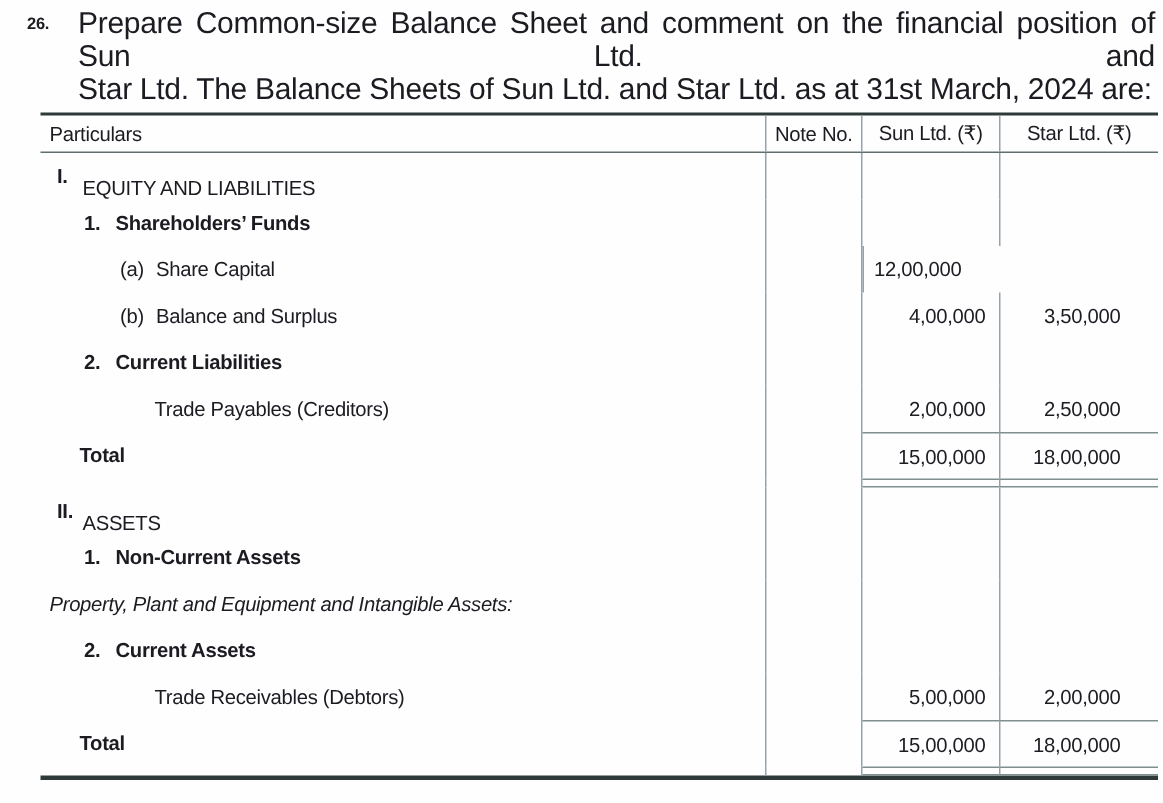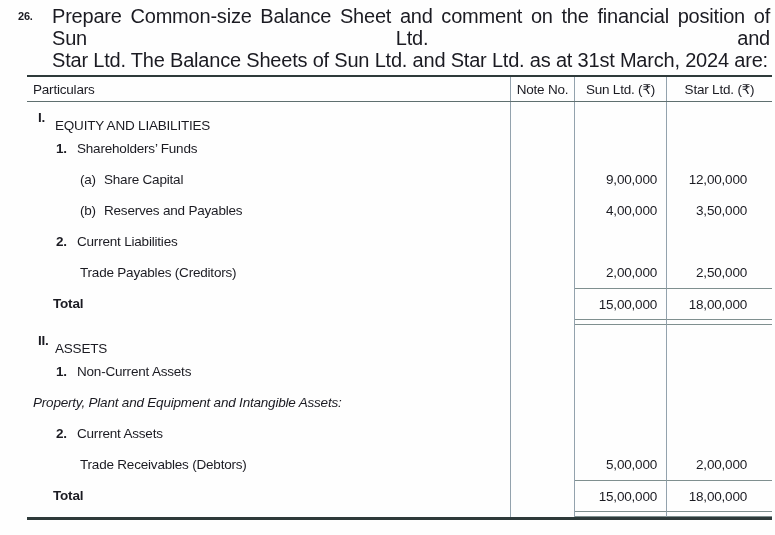--- a/index.html
+++ b/index.html
@@ -68,23 +68,23 @@
   .c-star{border-left:1px solid var(--vline);justify-content:flex-end;padding-right:25px;}
   .head .c-sun{justify-content:center;padding-right:0;}
   .head .c-star{justify-content:center;padding-right:0;}
 
   .prefix{display:inline-block;flex:none;}
   .rlabel{display:inline-block;}
 
   .st-section1 .prefix{margin-left:5px;width:17px;font-weight:700;}
   .st-section1 .rlabel{font-weight:400;margin-top:16px;}
   .st-section2 .prefix{margin-left:23px;width:21px;font-weight:700;}
-  .st-section2 .rlabel{font-weight:400;}
+  .st-section2 .rlabel{font-weight:700;}
   .st-item-alpha .prefix{margin-left:47px;width:24px;}
-  .st-item .rlabel{margin-left:47px;}
+  .st-item .rlabel{margin-left:70px;}
   .st-item-italic .rlabel{font-style:italic;}
   .st-total .rlabel{margin-left:20px;font-weight:700;text-align:center;}
 
   .rule-above .c-sun,.rule-above .c-star{border-top:1px solid var(--rule);}
   .spacer .c-sun,.spacer .c-star{
     border-top:1px solid var(--rule);
     border-bottom:1px solid var(--rule);
   }
 </style>
 </head>
@@ -123,27 +123,26 @@
     <div class="cell c-note"></div>
     <div class="cell c-sun"></div>
     <div class="cell c-star"></div>
   </div>
       <div class="trow st-item-alpha">
     <div class="cell c-part">
       <span class="prefix">(a)</span>
       <span class="rlabel">Share Capital</span>
     </div>
     <div class="cell c-note"></div>
-    <div class="cell c-sun">9,00,000</div>
     <div class="cell c-star">12,00,000</div>
   </div>
       <div class="trow st-item-alpha">
     <div class="cell c-part">
       <span class="prefix">(b)</span>
-      <span class="rlabel">Reserves and Payables</span>
+      <span class="rlabel">Balance and Surplus</span>
     </div>
     <div class="cell c-note"></div>
     <div class="cell c-sun">4,00,000</div>
     <div class="cell c-star">3,50,000</div>
   </div>
       <div class="trow st-section2">
     <div class="cell c-part">
       <span class="prefix">2.</span>
       <span class="rlabel">Current Liabilities</span>
     </div>

